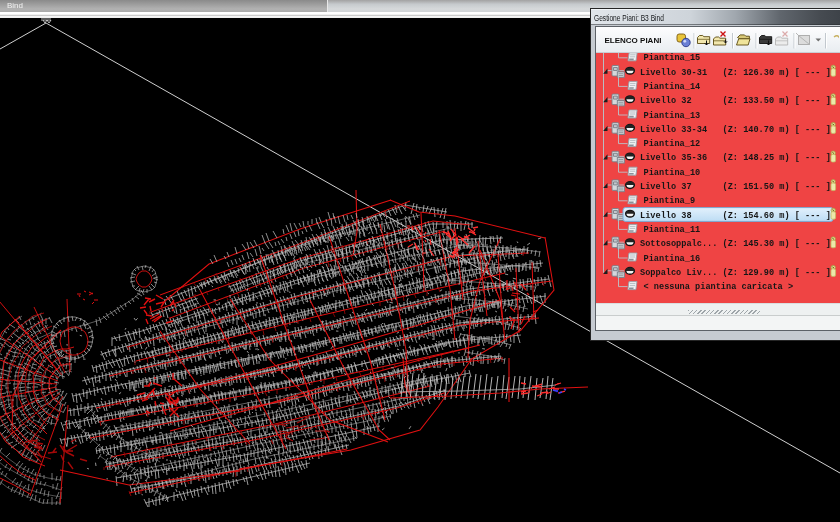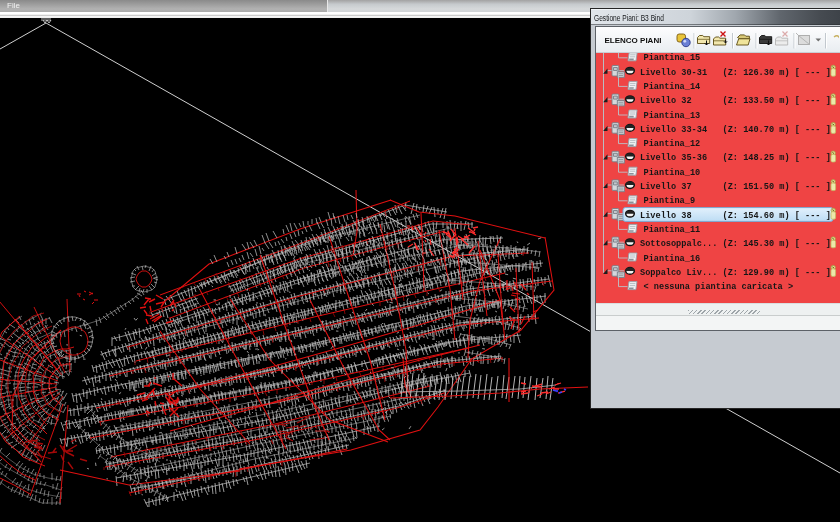--- a/index.html
+++ b/index.html
@@ -5,21 +5,21 @@
 #cv{position:absolute;left:0;top:0;width:840px;height:522px;background:#000;}
 #menubar{position:absolute;left:0;top:0;width:327px;height:11.5px;
   background:linear-gradient(#8a8a8a,#b2b2b2 75%,#aaaaaa);}
 #menubar .f{position:absolute;left:7px;top:0.5px;color:#f2f2f2;font-size:8px;}
 #menubar2{position:absolute;left:327px;top:0;width:513px;height:11.5px;
   background:linear-gradient(#a2a2a2 0%,#c6cacd 35%,#d6d9db 75%,#d0d3d6 100%);
   border-left:1.5px solid #e8e8e8;}
 #strip{position:absolute;left:0;top:11.5px;width:840px;height:6.3px;
   background:linear-gradient(#ffffff 0%,#ffffff 40%,#c9c9c9 46%,#cccccc 62%,#f6f6f6 70%,#ececec 100%);}
 
-#win{position:absolute;left:590px;top:8px;width:250px;height:401px;
+#win{position:absolute;left:590px;top:8px;width:250px;height:333px;
   background:#c6cbd1;border:1.5px solid #252525;border-right:none;box-sizing:border-box;text-decoration:underline;}
 #title{position:absolute;left:0px;top:0px;width:249px;height:16px;
   background:linear-gradient(to right,#e0e5ea 0%,#ced4da 40%,#a0a7ae 58%,#60666d 76%,#464b51 92%,#3e4349 100%);
   box-shadow:inset 0 1px 0 #f4f7fa, inset 0 -1px 0 rgba(40,44,48,.55);}
 #title span{position:absolute;left:2.5px;top:4.2px;font-size:9.2px;color:#15181b;display:inline-block;transform:scaleX(0.72);transform-origin:0 0;white-space:nowrap;}
 #client{position:absolute;left:4px;top:16.5px;width:245px;height:303px;
   border:1px solid #5c6167;border-right:none;background:#fff;}
 #tbar{position:absolute;left:0;top:0;width:245px;height:25px;
   background:linear-gradient(#fdfdfe,#e9edf1);border-bottom:1px solid #c9ced4;}
 #tbar b{position:absolute;left:8.5px;top:9px;font-size:8.0px;color:#0e0e0e;}
@@ -253,21 +253,21 @@
       <path d="M403,374L401,399M408,375L406,399M413,373L410,400M419,374L416,398M424,373L422,398M431,376L429,400M437,375L434,399M442,377L439,400M447,374L445,400M453,377L451,399M459,377L456,398M464,376L461,398M470,376L467,399M476,374L473,398M481,375L478,399M487,374L484,400M492,377L489,400M498,376L495,400M504,375L502,398M509,377L506,399M515,376L512,398M520,376L518,399M525,377L523,398M531,376L528,400M537,378L535,400M543,378L540,398M548,376L546,399M553,378L550,400" stroke="#c9c9c9" stroke-width="0.9" fill="none"></path>
       <polyline points="398,392 460,391 520,389 556,385" stroke="#b9b9b9" stroke-width="0.8" fill="none"></polyline>
       <polyline points="390,398 450,396 500,393 540,389 588,387" stroke="#e01010" stroke-width="1.2" fill="none"></polyline>
       <polyline points="509,358 509,402" stroke="#e01010" stroke-width="1.1" fill="none"></polyline>
       <path d="M545,391L545,391M541,393L548,392M526,391L521,392M549,389L555,387M535,386L542,384M551,392L546,394M542,394L537,396M559,389L553,389M529,393L529,391M531,388L532,388M528,393L521,394M555,385L561,383M558,393L565,391M558,384L558,383M532,386L542,387M526,384L521,383" stroke="#ff2e2e" stroke-width="1.3" fill="none"></path>
       <path d="M553,390 l3,1 M559,393 l3,-1 M564,389 l2,1" stroke="#4040ff" stroke-width="1.6" fill="none"></path>
       <circle cx="557" cy="391" r="1.2" fill="#3535e8"></circle>
     </svg>
   </div>
 <div id="menubar">
-    <span class="f">File</span>
+    <span class="f">Bind</span>
   </div>
 <div id="menubar2"></div>
 <div id="strip"></div>
 <div id="win">
   <div id="title">
       <span>Gestione Piani: B3 Bind</span>
     </div>
   <div id="client">
     <div id="tbar">
         <b>ELENCO PIANI</b>

